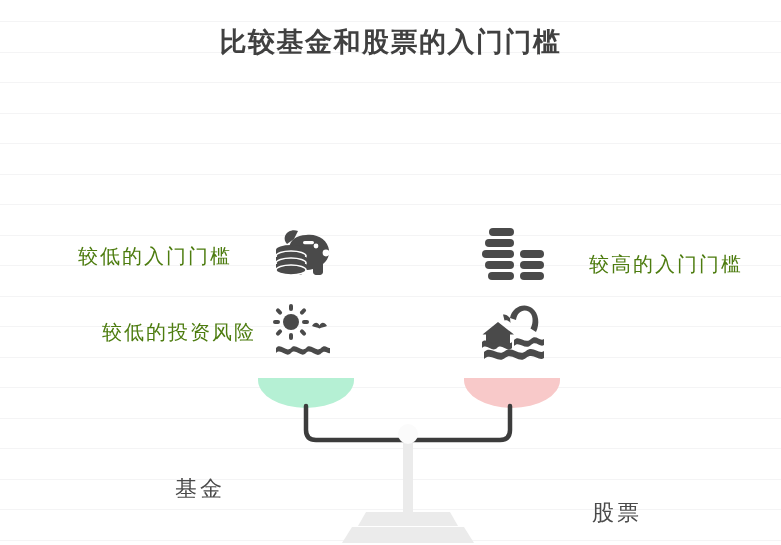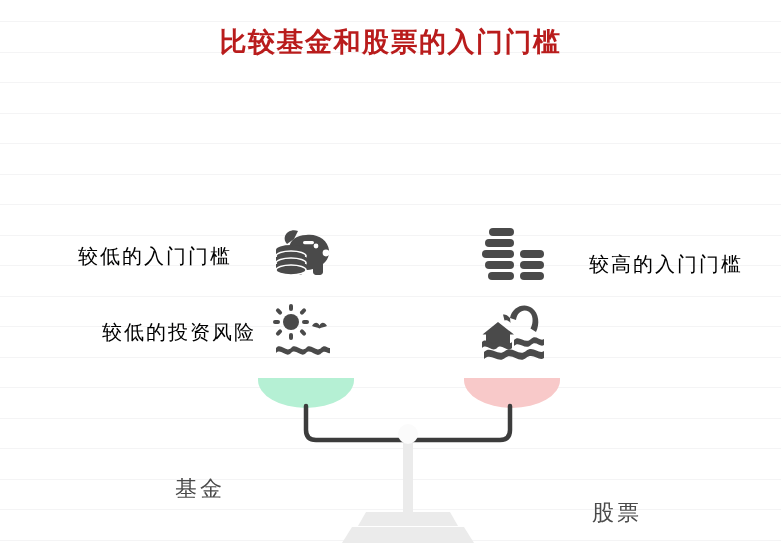--- a/index.html
+++ b/index.html
@@ -35,29 +35,29 @@
 
   #title {
     position: absolute;
     left: 0;
     top: 24px;
     width: 781px;
     text-align: center;
     font-size: 27px;
     font-weight: bold;
     letter-spacing: 1.5px;
-    color: #b91c1c;
+    color: #404040;
     font-family: "Liberation Serif", "DejaVu Serif", serif;
   }
 
   .feature-label {
     position: absolute;
     font-size: 20px;
     letter-spacing: 2px;
-    color: #000000;
+    color: #4d7c0f;
     white-space: nowrap;
     font-family: "Liberation Serif", "DejaVu Serif", serif;
   }
   .label-left-1 { left: 78px;  top: 243px; }
   .label-left-2 { left: 78px;  top: 319px; margin-left: 24px; }
   .label-right-1 { left: 589px; top: 243px; margin-top: 8px; }
   .label-right-2 { left: 557px; top: 319px; }
 
   .icon-box {
     position: absolute;

